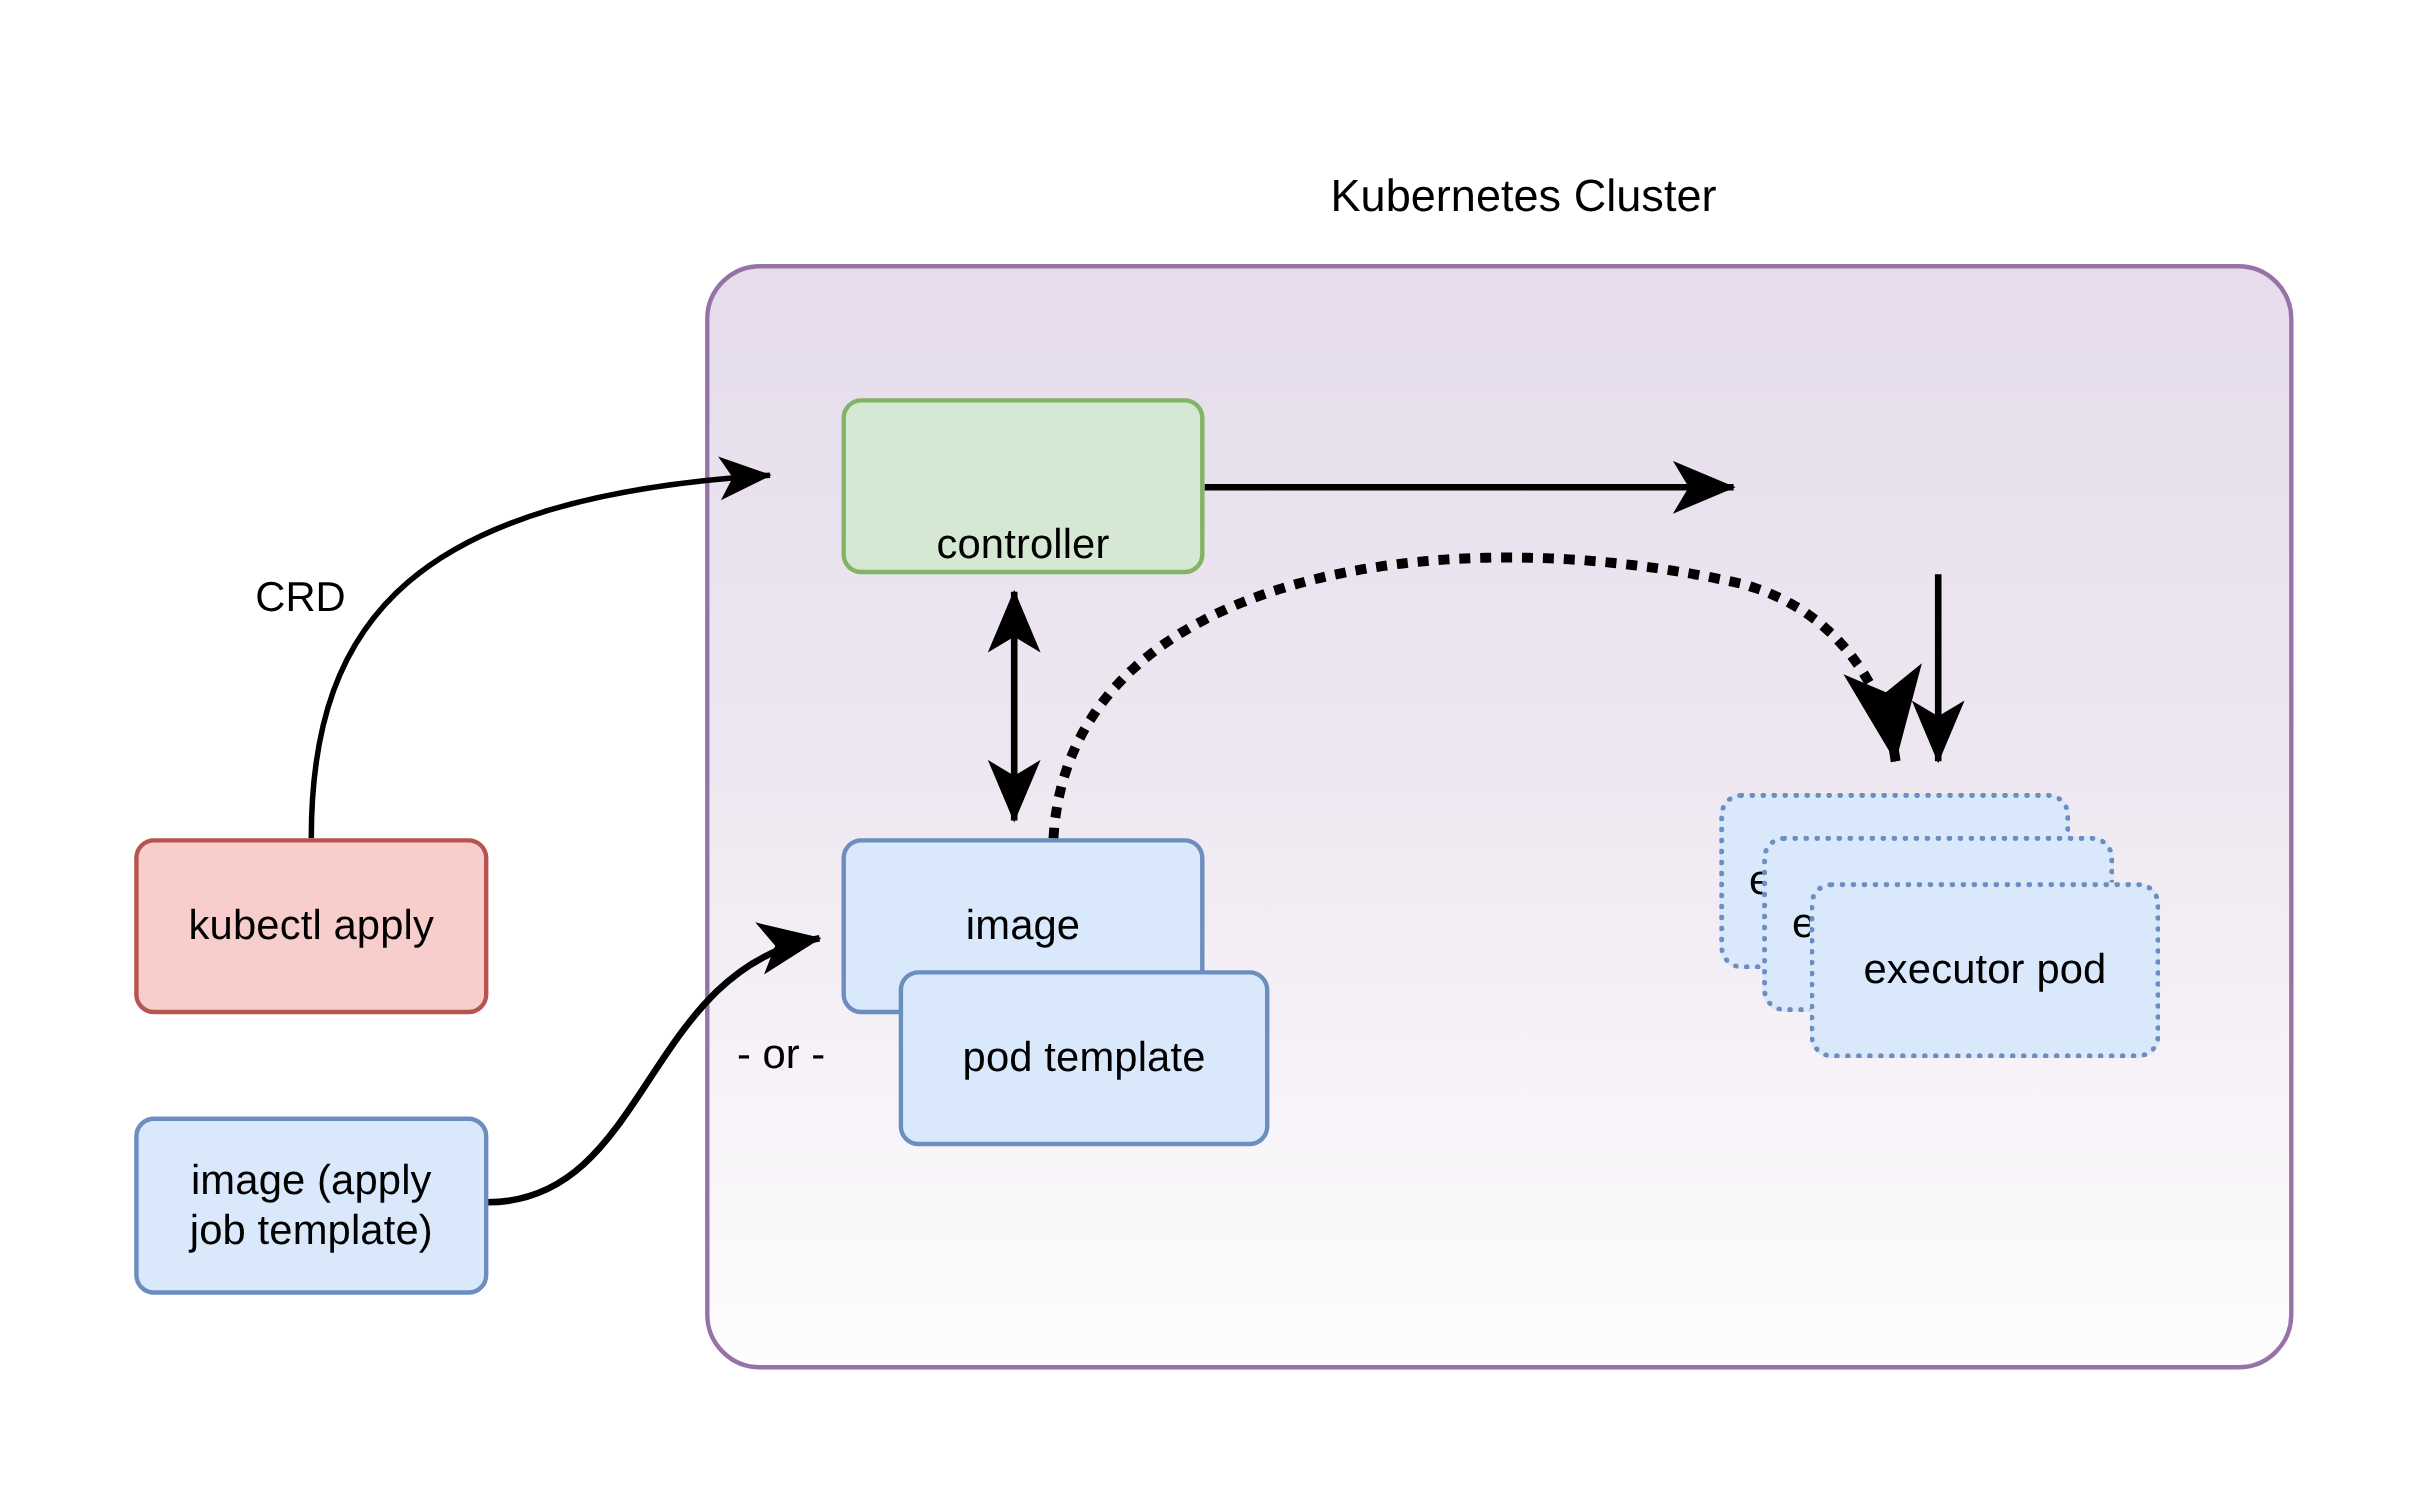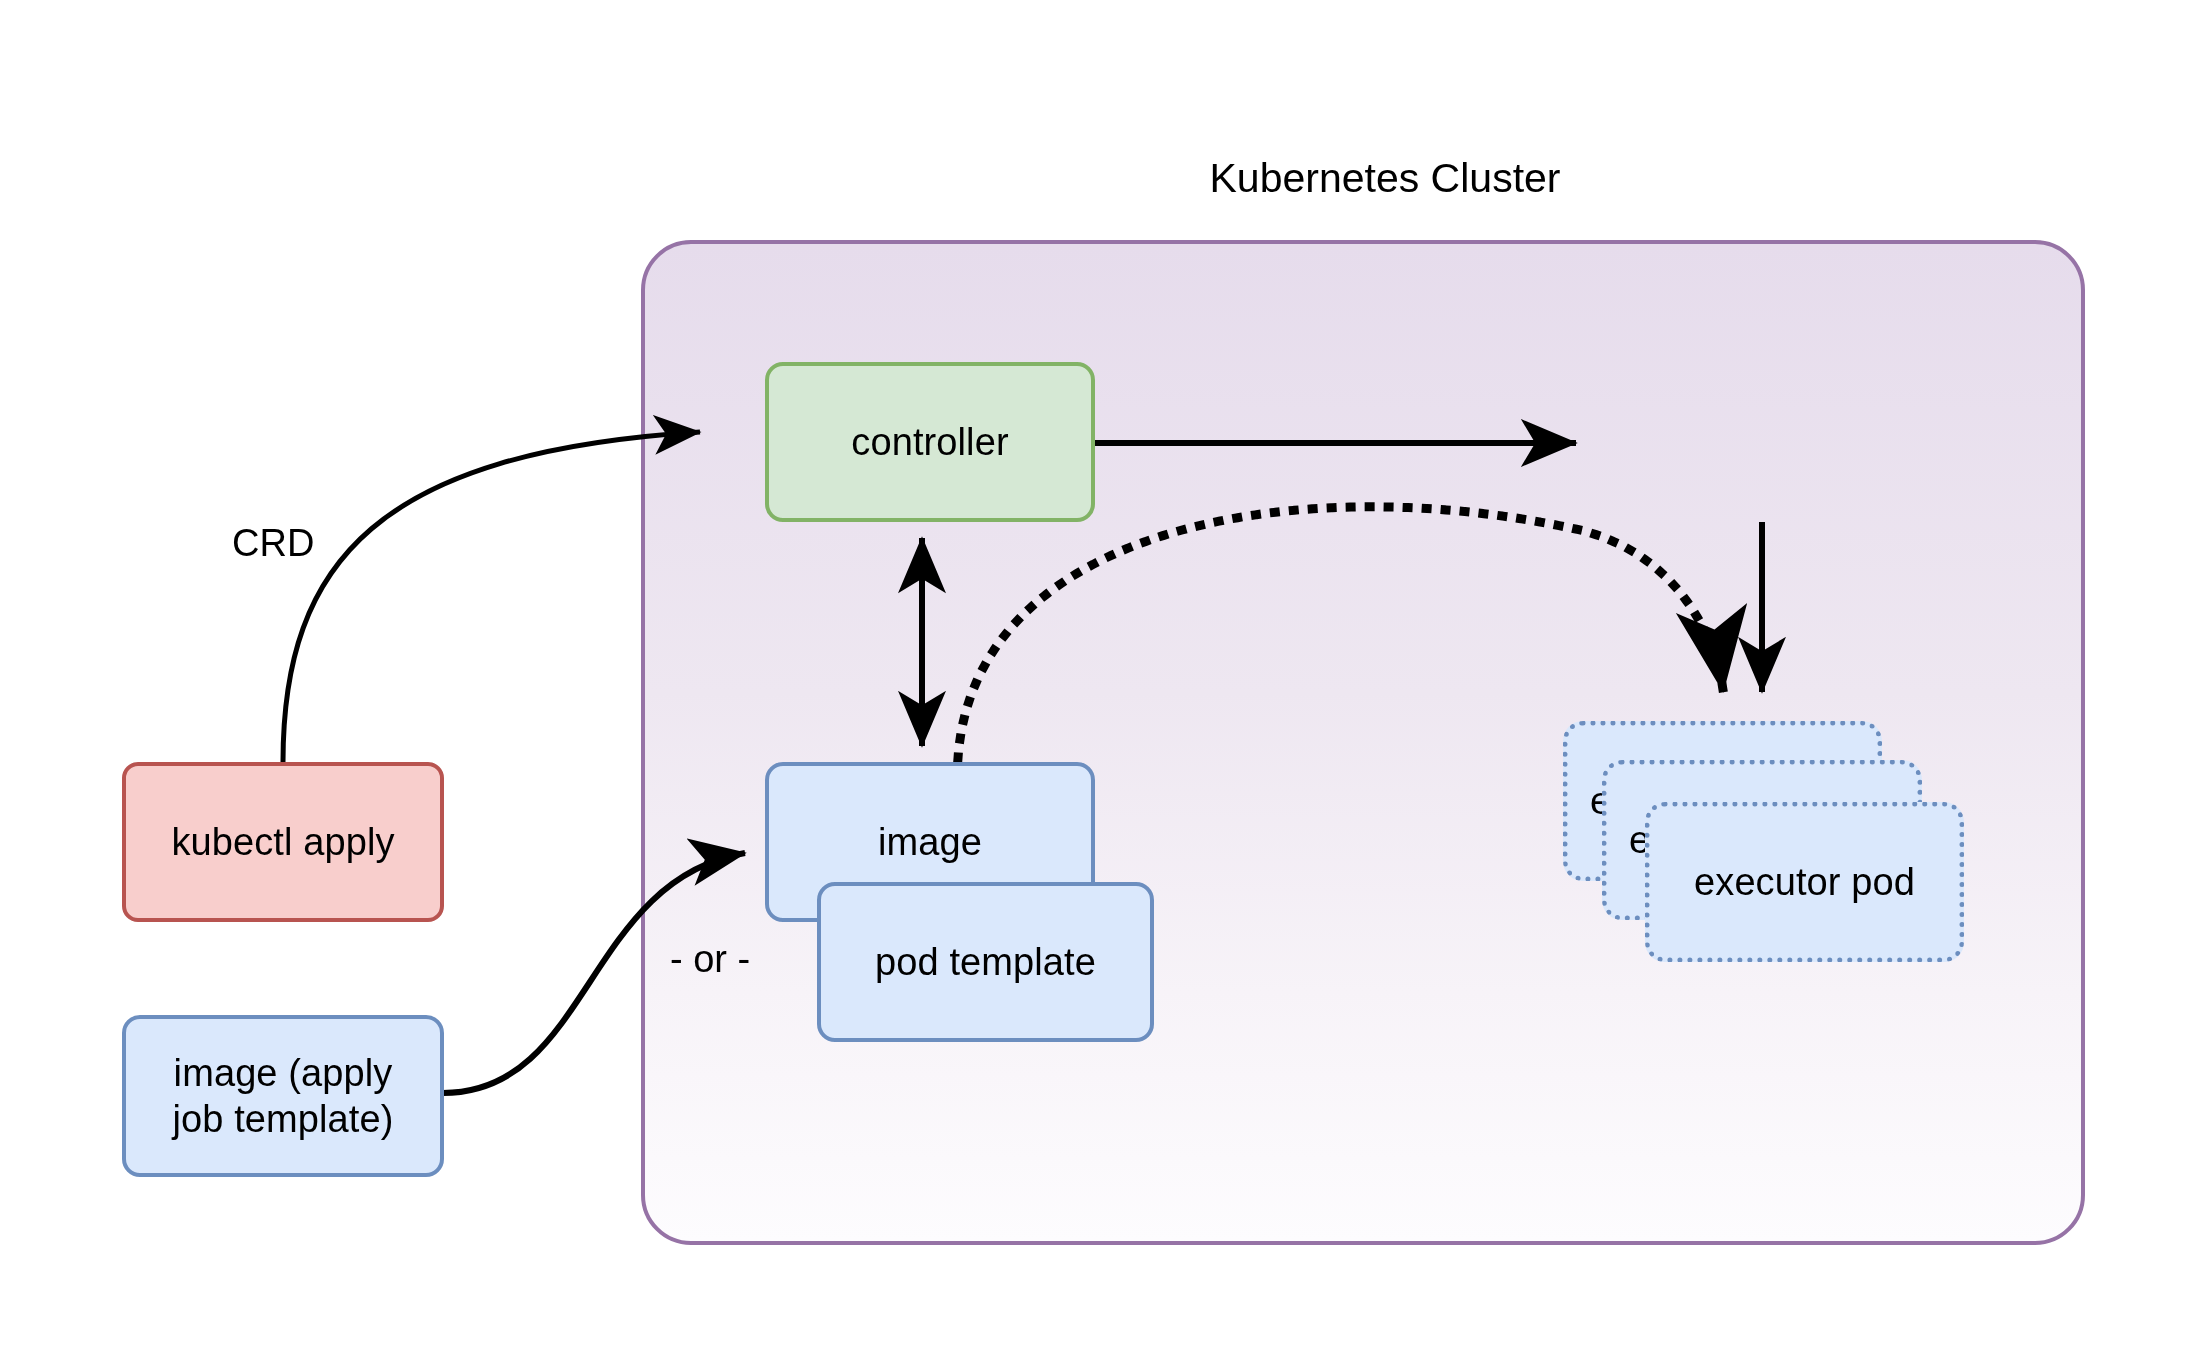--- a/index.html
+++ b/index.html
@@ -43,25 +43,25 @@
     color: #000000;
     z-index: 10;
   }
   .node-blue {
     background: #dae8fc;
     border-color: #6c8ebf;
   }
   .node-green {
     background: #d5e8d4;
     border-color: #82b366;
+    align-items: flex-end;
   }
   .node-red {
     background: #f8cecc;
     border-color: #b85450;
-    border-radius: 16px;
   }
   .node-dotted {
     background: #dae8fc;
     border-color: #6c8ebf;
     border-style: dotted;
     border-width: 5px;
     border-radius: 20px;
     justify-content: flex-start;
     padding-left: 22px;
     overflow: hidden;

